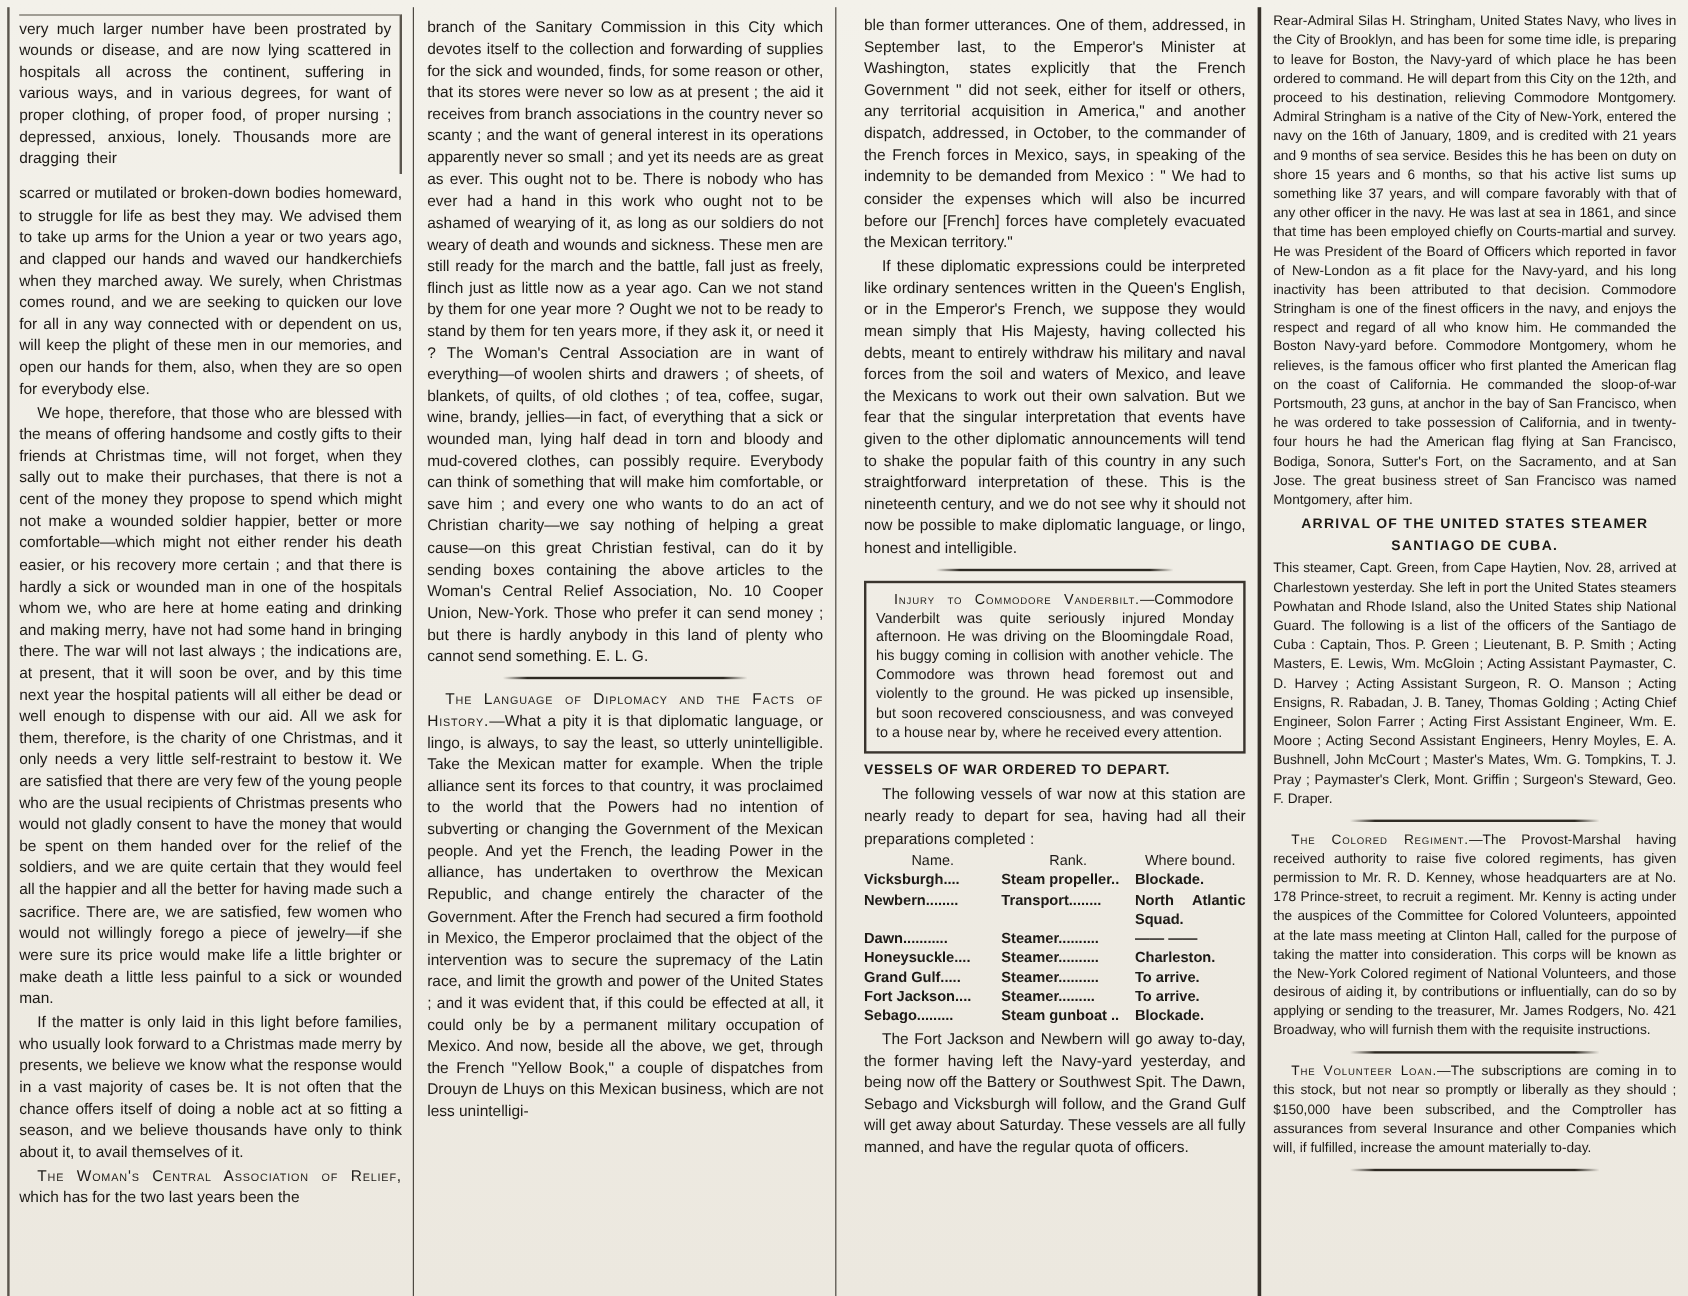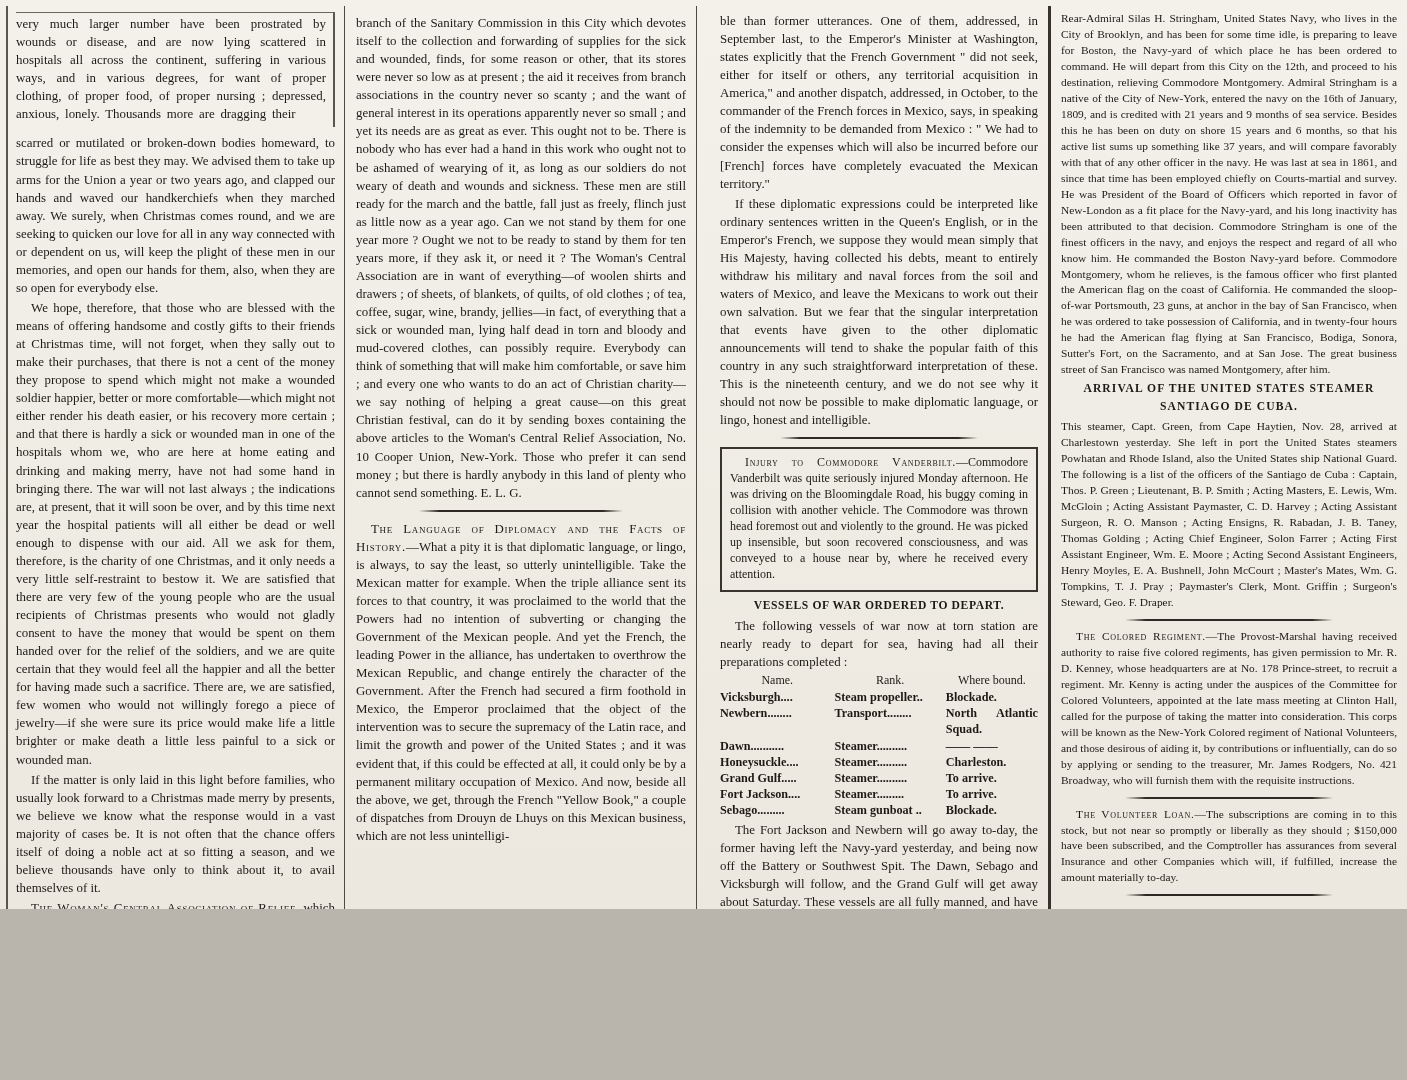--- a/index.html
+++ b/index.html
@@ -1,19 +1,19 @@
 <!DOCTYPE html>
 <html><head>
 <meta charset="utf-8">
 <style>
   html,body { margin:0; padding:0; background:#b9b5ac; }
   .page {
-    width:1407px; height:909px; overflow:hidden; position:relative;
+    width:1407px; height:1080px; overflow:hidden; position:relative;
     background:linear-gradient(180deg,#f3f1ea 0%,#efece4 55%,#ece8df 100%);
-    font-family:Liberation Serif, serif;
+    font-family:Liberation Sans, sans-serif;
     color:#1d1a16;
   }
   .cols { display:flex; height:100%; box-sizing:border-box; padding:6px 0 0 6px; }
   .col { box-sizing:border-box; text-align:justify; }
   .col-1 { width:338px; padding:6px 9px 0 8px; border-left:2px solid #5a554d;
            font-size:12.9px; line-height:1.4; }
   .col-2 { width:352px; padding:8px 10px 0 11px; border-left:1px solid #4e4942;
            font-size:12.9px; line-height:1.4; }
   .col-3 { width:352px; padding:6px 10px 0 23px; border-left:1px solid #4e4942;
            font-size:12.9px; line-height:1.4; }
@@ -30,21 +30,21 @@
     height:2px; width:62%; margin:8px auto;
     background:linear-gradient(90deg,transparent,#2e2a23 10%,#2e2a23 90%,transparent);
   }
   .boxed {
     border:2px solid #39342d; padding:6px 8px 7px; margin:4px 0 6px;
     font-size:12px; line-height:1.33;
   }
   .boxed p { margin:0; }
   .naval-title { text-align:center; font-weight:bold; font-size:15px;
                  margin:4px 0 2px; text-indent:0; }
-  .naval-sub { text-align:center; font-weight:bold; font-size:11.6px;
+  .naval-sub { text-align:left; font-weight:bold; font-size:11.6px;
                letter-spacing:0.6px; margin:0 0 3px; text-indent:0; }
   .ntable { font-weight:bold; font-size:12.2px; line-height:1.32; margin:2px 0 3px; }
   .trow,.thead { display:flex; }
   .thead { font-weight:normal; font-size:12px; }
   .tc-name { width:36%; } .tc-rank { width:35%; } .tc-bound { width:29%; }
   .thead .tc-name,.thead .tc-rank,.thead .tc-bound { text-align:center; }
   .art-title {
     text-align:center; text-indent:0; font-weight:bold; letter-spacing:1.1px;
     font-size:11.6px; line-height:1.55; margin:2px 8px 3px;
   }
@@ -71,21 +71,21 @@
 
     <div class="col col-3">
       <p class="noindent">ble than former utterances.  One of them, addressed, in September last, to the Emperor's Minister at Washington, states explicitly that the French Government " did not seek, either for itself or others, any territorial acquisition in America," and another dispatch, addressed, in October, to the commander of the French forces in Mexico, says, in speaking of the indemnity to be demanded from Mexico : " We had to consider the expenses which will also be incurred before our [French] forces have completely evacuated the Mexican territory."</p>
       <p>If these diplomatic expressions could be interpreted like ordinary sentences written in the Queen's English, or in the Emperor's French, we suppose they would mean simply that His Majesty, having collected his debts, meant to entirely withdraw his military and naval forces from the soil and waters of Mexico, and leave the Mexicans to work out their own salvation.  But we fear that the singular interpretation that events have given to the other diplomatic announcements will tend to shake the popular faith of this country in any such straightforward interpretation of these.  This is the nineteenth century, and we do not see why it should not now be possible to make diplomatic language, or lingo, honest and intelligible.</p>
       <div class="sep-rule"></div>
       <div class="boxed">
         <p><span class="runin">Injury to Commodore Vanderbilt.</span><span>—Commodore Vanderbilt was quite seriously injured Monday afternoon.  He was driving on the Bloomingdale Road, his buggy coming in collision with another vehicle.  The Commodore was thrown head foremost out and violently to the ground.  He was picked up insensible, but soon recovered consciousness, and was conveyed to a house near by, where he received every attention.</span></p>
       </div>
       <div>
         <p class="naval-sub">VESSELS OF WAR ORDERED TO DEPART.</p>
-        <p>The following vessels of war now at torn station are nearly ready to depart for sea, having had all their preparations completed :</p>
+        <p>The following vessels of war now at this station are nearly ready to depart for sea, having had all their preparations completed :</p>
         <div class="ntable">
           <div class="thead">
             <span class="tc-name">Name.</span>
             <span class="tc-rank">Rank.</span>
             <span class="tc-bound">Where bound.</span>
           </div>
           <div class="trow">
             <span class="tc-name">Vicksburgh....</span>
             <span class="tc-rank">Steam propeller..</span>
             <span class="tc-bound">Blockade.</span>

